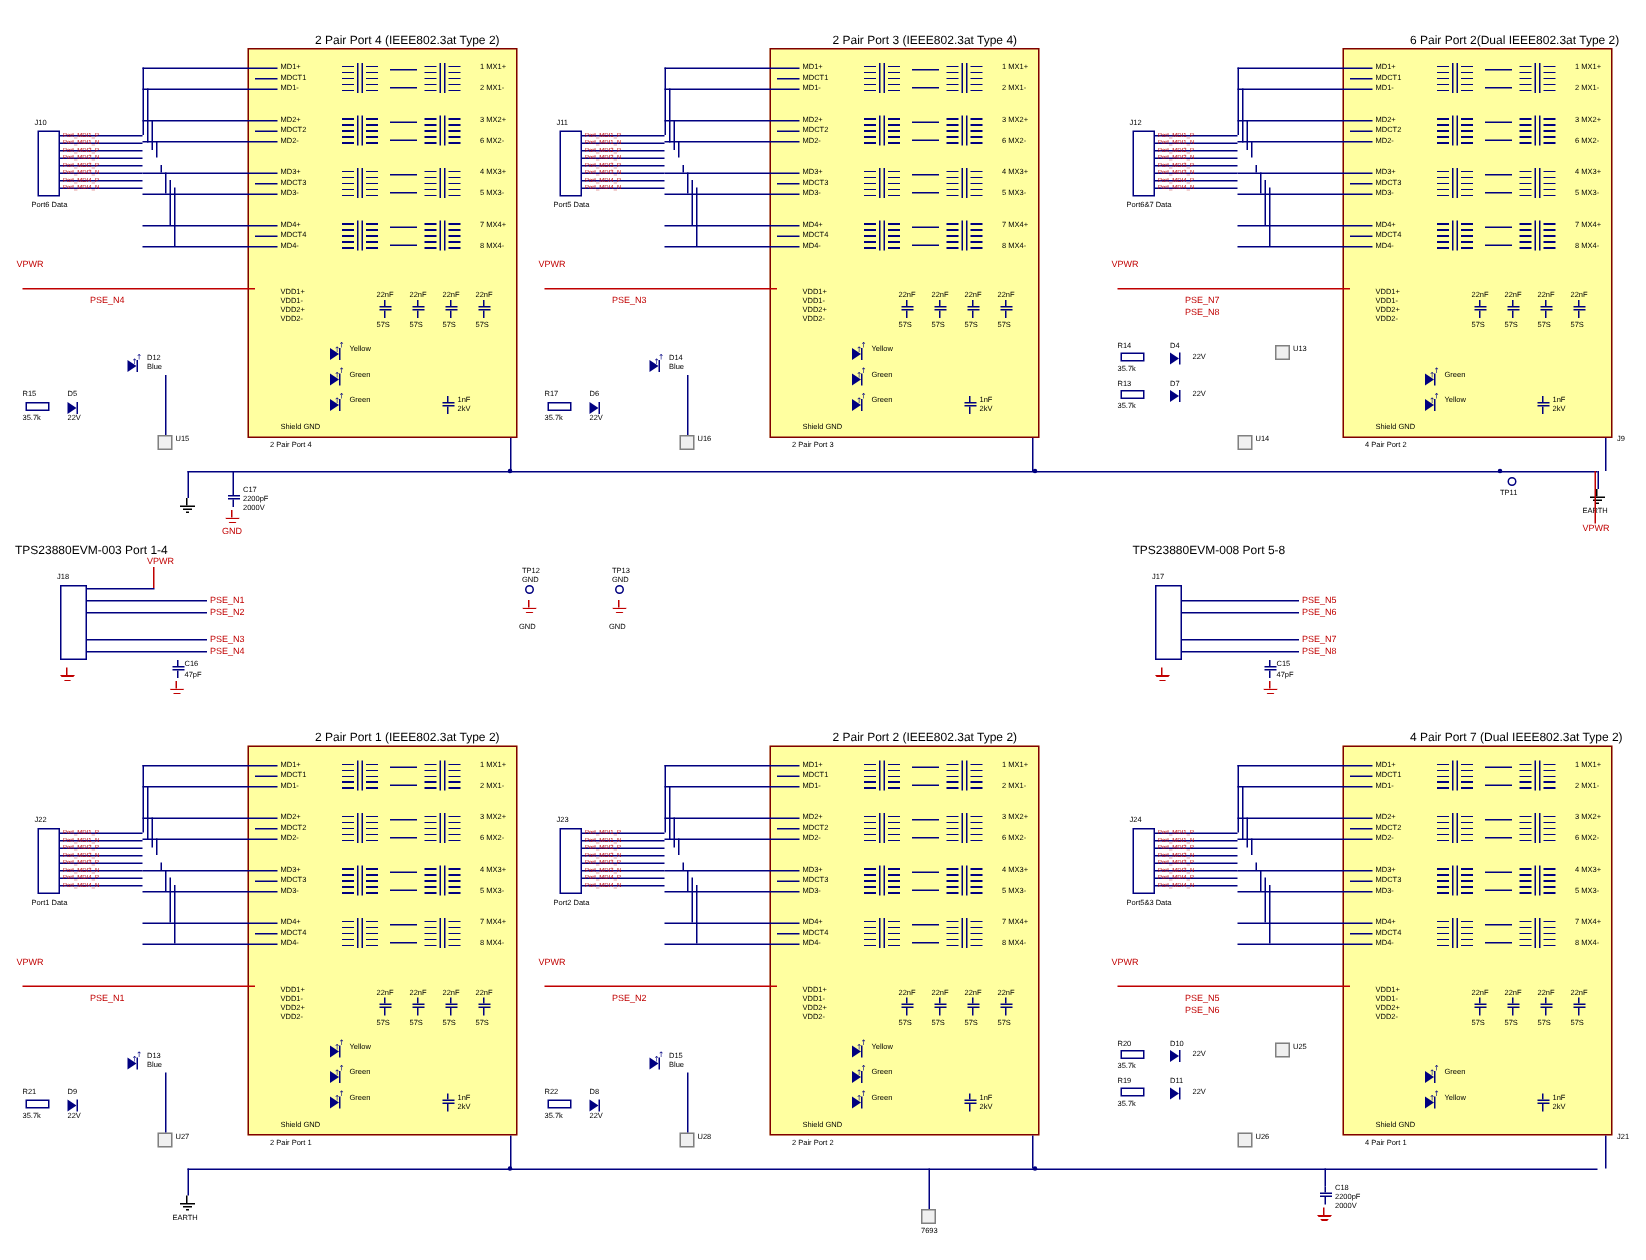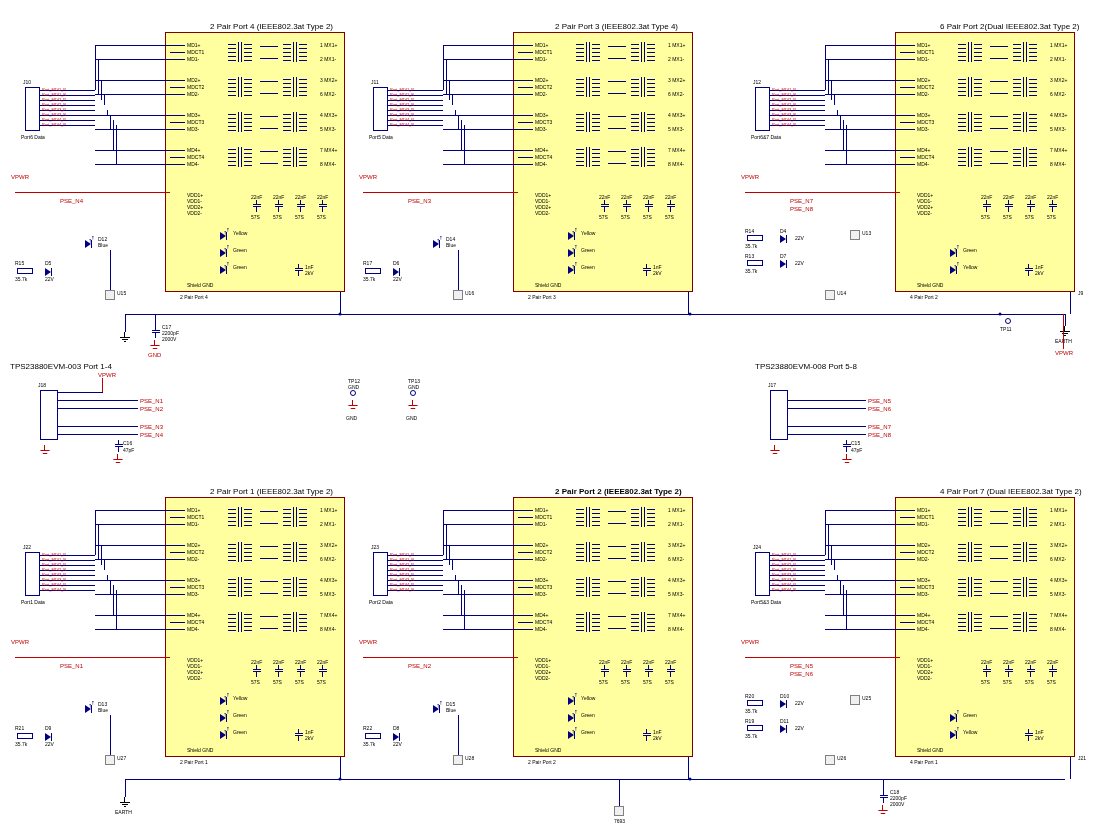--- a/index.html
+++ b/index.html
@@ -253,21 +253,21 @@
 
 <div class="block-title" style="left:555px; top:22px;">2 Pair Port 3 (IEEE802.3at Type 4)</div>
 <div class="schematic-block" style="left:513px; top:32px; width:180px; height:260px;"></div>
 
 <div class="block-title" style="left:940px; top:22px;">6 Pair Port 2(Dual IEEE802.3at Type 2)</div>
 <div class="schematic-block" style="left:895px; top:32px; width:180px; height:260px;"></div>
 
 <div class="block-title" style="left:210px; top:487px;">2 Pair Port 1 (IEEE802.3at Type 2)</div>
 <div class="schematic-block" style="left:165px; top:497px; width:180px; height:260px;"></div>
 
-<div class="block-title" style="left:555px; top:487px;font-weight:bold;">2 Pair Port 2 (IEEE802.3at Type 2)</div>
+<div class="block-title" style="left:555px; top:487px;">2 Pair Port 2 (IEEE802.3at Type 2)</div>
 <div class="schematic-block" style="left:513px; top:497px; width:180px; height:260px;"></div>
 
 <div class="block-title" style="left:940px; top:487px;">4 Pair Port 7 (Dual IEEE802.3at Type 2)</div>
 <div class="schematic-block" style="left:895px; top:497px; width:180px; height:260px;"></div>
 
 <div id="block-internals">
     <div class="transformer" style="left: 220px; top: 42px;">
       <div class="core"></div>
     </div>
     <div class="transformer" style="left: 275px; top: 42px;">

